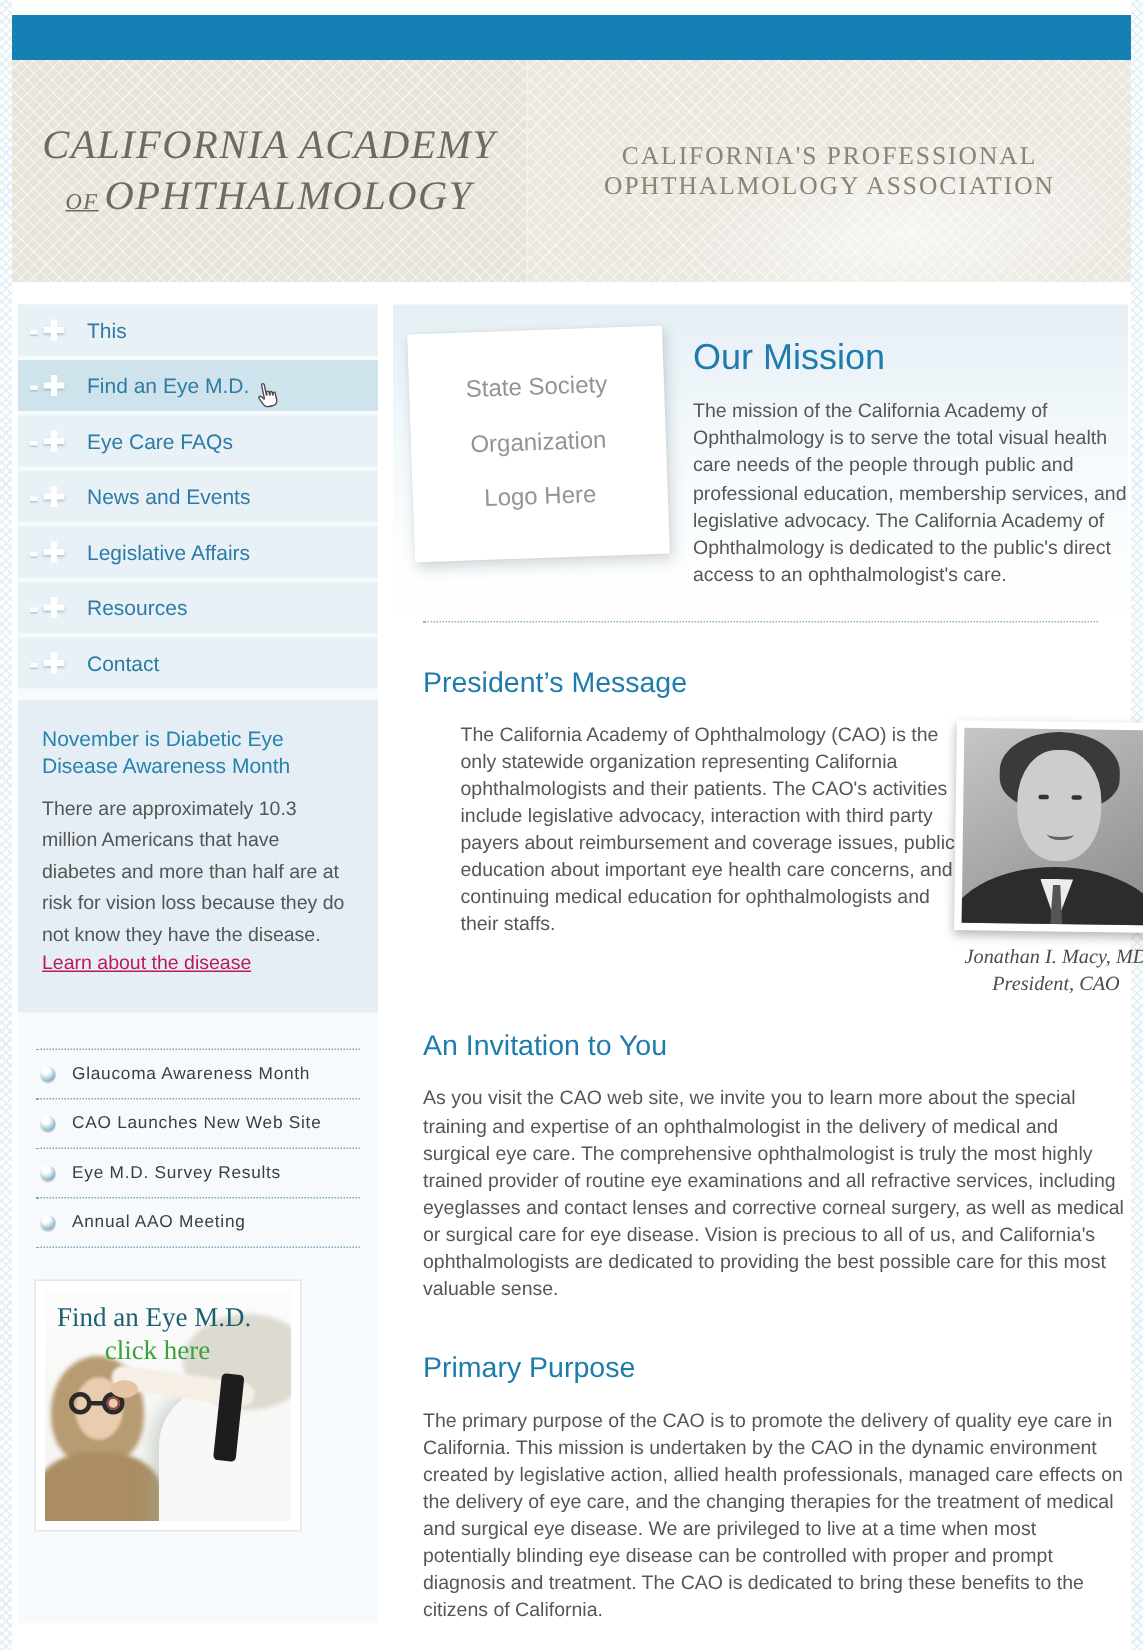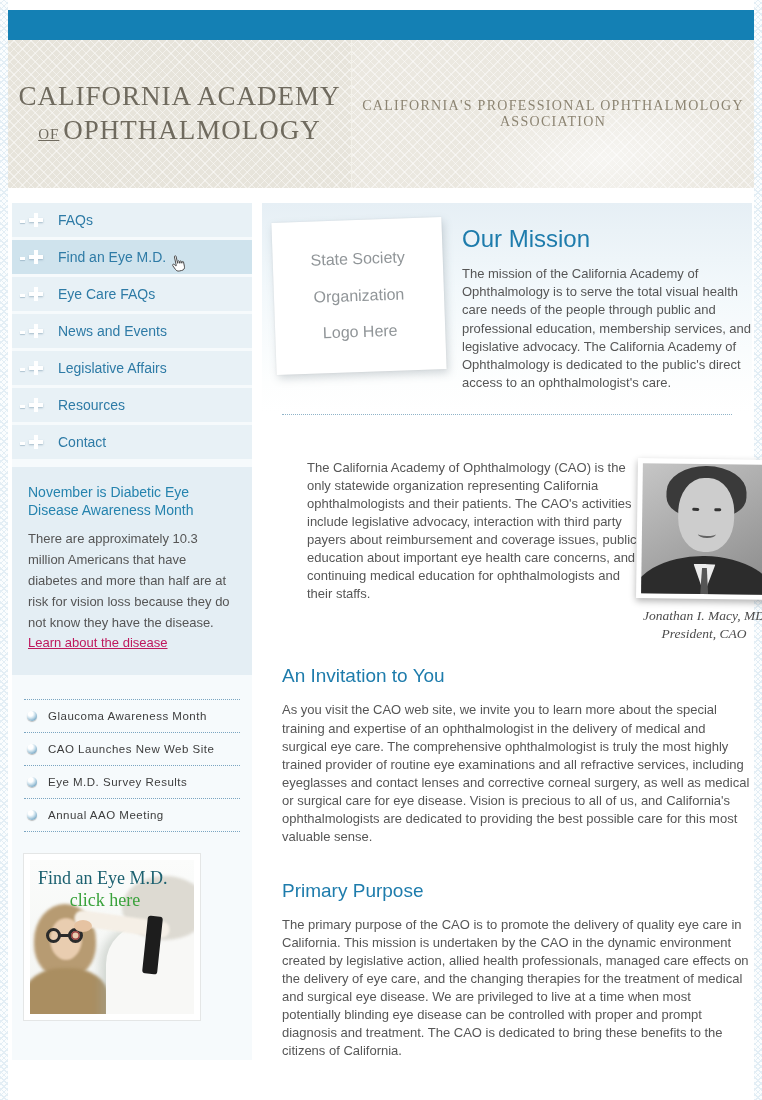--- a/index.html
+++ b/index.html
@@ -27,37 +27,37 @@
   .topbar { height:30px; background:#1480b4; }
 
   .header { height:148px; display:flex; position:relative; overflow:hidden; }
   .header-left {
     width:344px; height:100%;
     background:
       repeating-linear-gradient(45deg, rgba(255,255,255,.45) 0 1px, transparent 1px 6px),
       repeating-linear-gradient(-45deg, rgba(255,255,255,.45) 0 1px, transparent 1px 6px),
       #e7e4db;
     border-right:1px solid #f3f1ea;
-    display:flex; align-items:center; justify-content:center;
+    display:flex; align-items:center; justify-content:center;font-style:italic;
   }
   .header-right {
     flex:1; height:100%;
     background:
       repeating-linear-gradient(45deg, rgba(255,255,255,.45) 0 1px, transparent 1px 6px),
       repeating-linear-gradient(-45deg, rgba(255,255,255,.45) 0 1px, transparent 1px 6px),
       #ebe8e0;
     display:flex; align-items:center; justify-content:center;
     position:relative;
   }
   .org-title { text-align:center; color:#6f6a5e; font-family:"Liberation Serif", serif; letter-spacing:1px; line-height:1.25; }
   .org-title .l1 { font-size:27px; }
   .org-title .l2 { font-size:27px; }
   .org-title .of { font-size:15px; text-decoration:underline; letter-spacing:1px; margin-right:4px; }
   .tagline {
-    font-family:"Liberation Serif", serif; font-size:14px; letter-spacing:1.3px;
+    font-family:"Liberation Serif", serif; font-size:17px; letter-spacing:1.3px;
     color:#8c8472; position:relative; z-index:2; padding:0 10px; text-align:center;
   }
   .watermark {
     position:absolute; right:0px; bottom:-40px; width:300px; height:140px;
     background:radial-gradient(ellipse at center, rgba(255,255,255,.6) 0%, rgba(255,255,255,0) 70%);
     transform:rotate(-8deg); z-index:1;
   }
 
   .content { display:flex; padding:15px 2px 0 4px; min-height:864px; }
 
@@ -181,21 +181,21 @@
   <div class="content">
 
     <div class="sidebar">
 
       <div class="nav">
         <div class="nav-item">
           <span class="nav-icon">
               <span class="dash"></span>
               <span class="plus"></span>
             </span>
-          <span>FAQs</span>
+          <span>This</span>
         </div>
         <div class="nav-item active">
           <span class="nav-icon">
               <span class="dash"></span>
               <span class="plus"></span>
             </span>
           <span>Find an Eye M.D.</span>
         </div>
         <div class="nav-item">
           <span class="nav-icon">
@@ -278,20 +278,21 @@
           <div>Logo Here</div>
         </div>
         <div class="mission">
           <h2>Our Mission</h2>
           <p>The mission of the California Academy of Ophthalmology is to serve the total visual health care needs of the people through public and professional education, membership services, and legislative advocacy. The California Academy of Ophthalmology is dedicated to the public's direct access to an ophthalmologist's care.</p>
         </div>
       </div>
       <div class="divider"></div>
 
       <div class="section">
+        <h2 class="h-blue">President’s Message</h2>
         <div class="pres-row">
           <p class="body-text pres-text">The California Academy of Ophthalmology (CAO) is the only statewide organization representing California ophthalmologists and their patients. The CAO's activities include legislative advocacy, interaction with third party payers about reimbursement and coverage issues, public education about important eye health care concerns, and continuing medical education for ophthalmologists and their staffs.</p>
           <div class="pres-photo">
             <div class="photo-frame">
               <div class="photo">
                 <div class="m-suit"></div>
                 <div class="m-hair"></div>
                 <div class="m-face"></div>
                 <div class="m-eyes"></div>
                 <div class="m-smile"></div>

